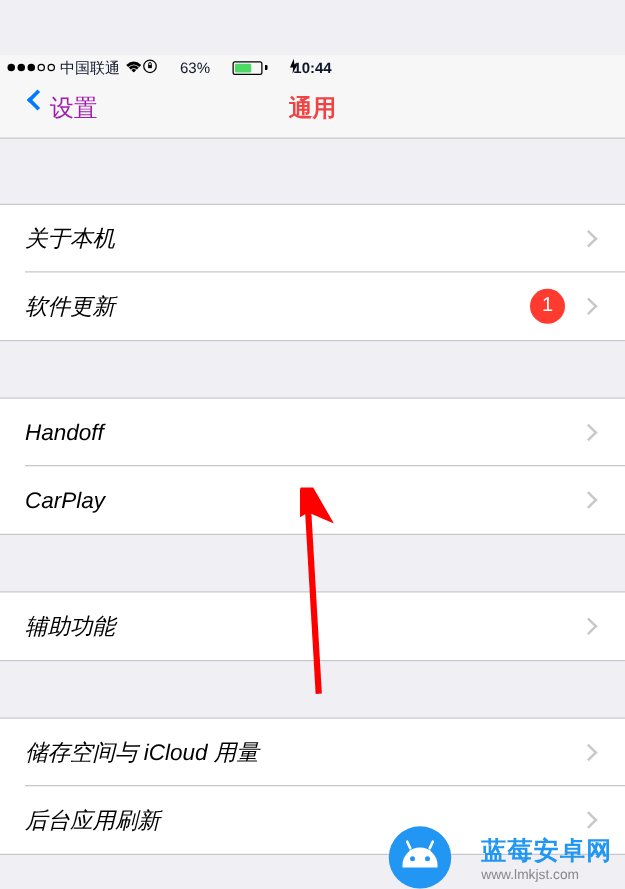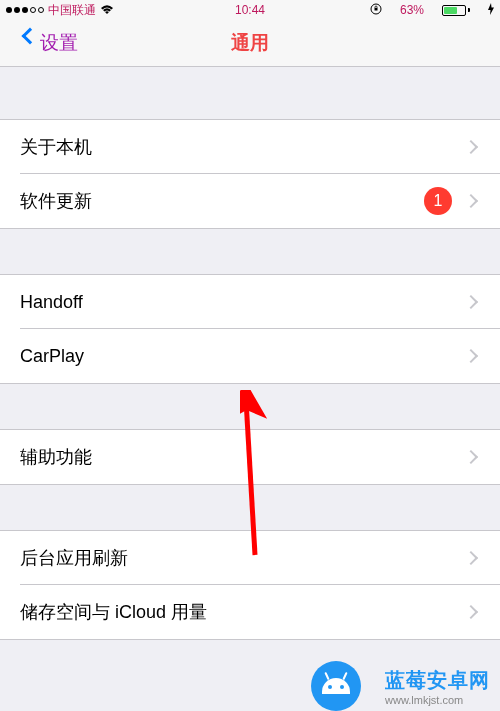--- a/index.html
+++ b/index.html
@@ -14,25 +14,25 @@
       background: #efeff4;
       font-family: -apple-system, "Helvetica Neue", Helvetica, Arial, sans-serif;
       position: relative;
       overflow: hidden;
     }
     .status-bar {
       height: 20px;
       background: #f7f7f7;
       display: flex;
       align-items: center;
-      justify-content: space-between;
       padding: 0 6px;
       font-size: 12px;
       font-weight: 500;
-      color: #be185d;
+      color: #0f172a;
+      margin-top: 44px;
     }
     .status-left {
       display: flex;
       align-items: center;
       gap: 4px;
     }
     .signal-dots {
       display: flex;
       gap: 2px;
     }
@@ -49,21 +49,21 @@
     .carrier {
       font-size: 12px;
     }
     .wifi {
       font-size: 11px;
     }
     .status-center {
       position: absolute;
       left: 50%;
       transform: translateX(-50%);
-      font-weight: 400;
+      font-weight: 700;
     }
     .status-right {
       display: flex;
       align-items: center;
       gap: 18px;
     }
     .lock-icon {
       font-size: 11px;
     }
     .battery {
@@ -146,20 +146,21 @@
       bottom: 0;
       left: 20px;
       right: 0;
       height: 1px;
       background: #c8c7cc;
     }
     .row-label {
       flex: 1;
       font-size: 18px;
       color: #000;
+      font-style: italic;
     }
     .badge {
       width: 28px;
       height: 28px;
       border-radius: 50%;
       background: #ff3b30;
       color: #fff;
       display: flex;
       align-items: center;
       justify-content: center;
@@ -318,25 +319,25 @@
 
 <div class="group">
   <div class="row">
     <span class="row-label">辅助功能</span>
     <span class="chevron"></span>
   </div>
 </div>
 
 <div class="group">
   <div class="row">
+    <span class="row-label">储存空间与 iCloud 用量</span>
+    <span class="chevron"></span>
+  </div>
+  <div class="row">
     <span class="row-label">后台应用刷新</span>
-    <span class="chevron"></span>
-  </div>
-  <div class="row">
-    <span class="row-label">储存空间与 iCloud 用量</span>
     <span class="chevron"></span>
   </div>
 </div>
 
 <svg class="red-arrow" width="30" height="170" viewBox="0 0 30 170">
   <defs>
     <marker id="arrowhead" markerWidth="12" markerHeight="12" refX="6" refY="6" orient="auto">
       <path d="M2 2 L10 6 L2 10 L4 6 Z" fill="#ff0000"></path>
     </marker>
   </defs>

